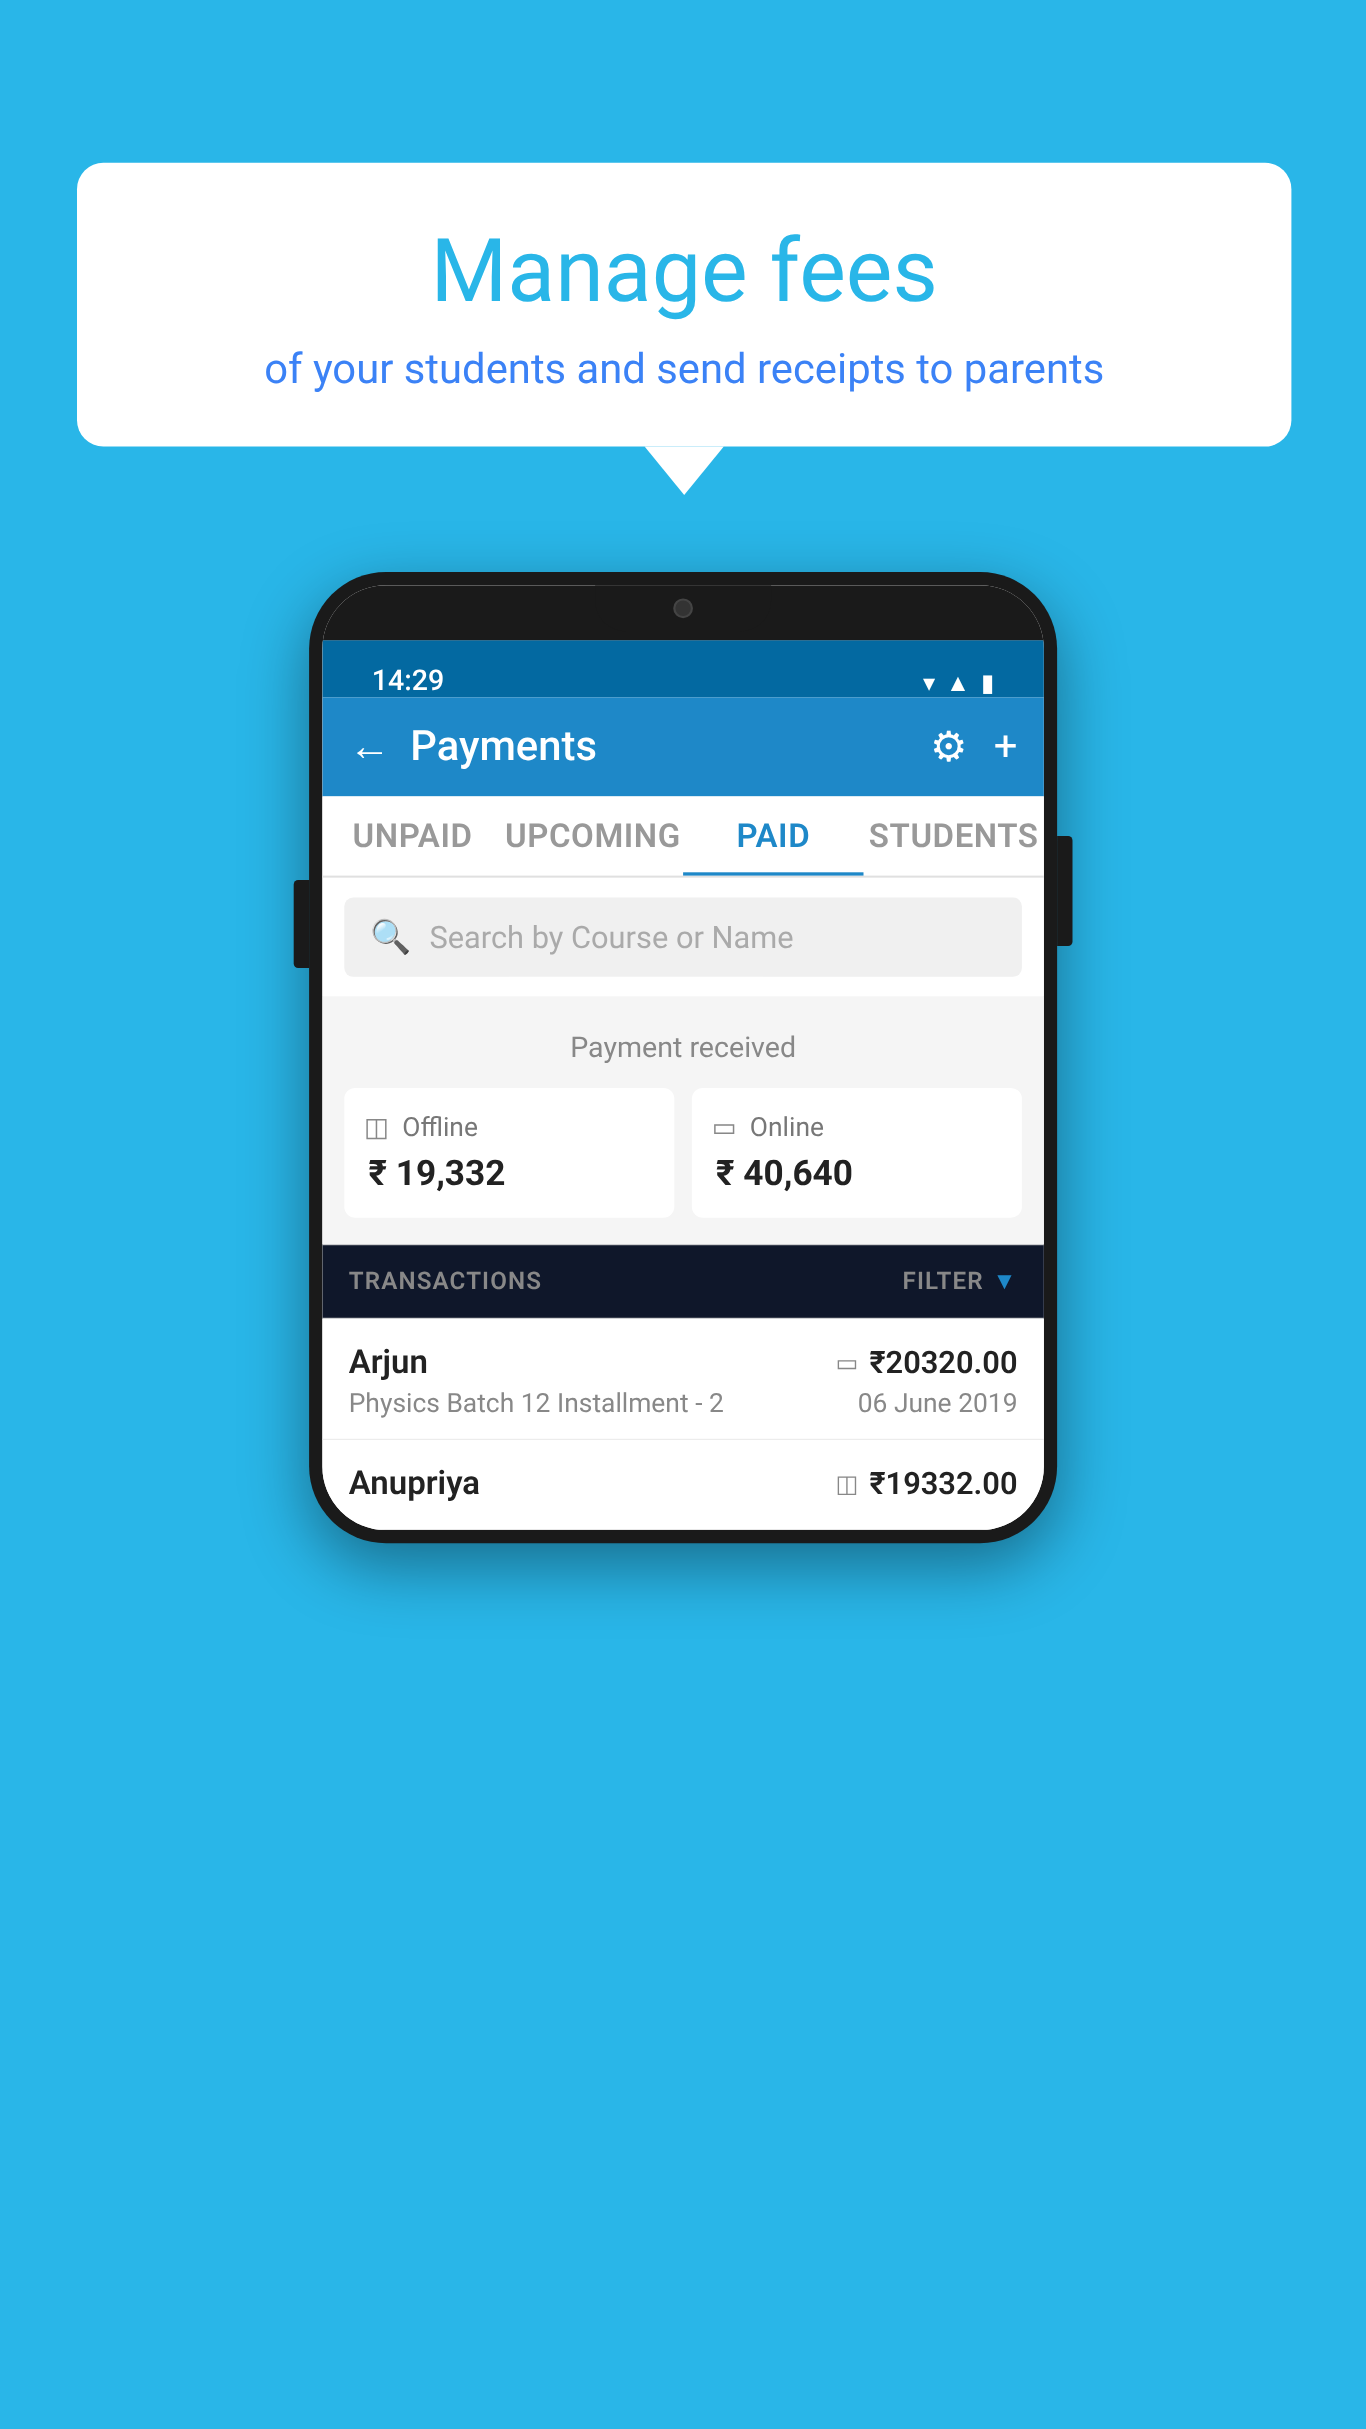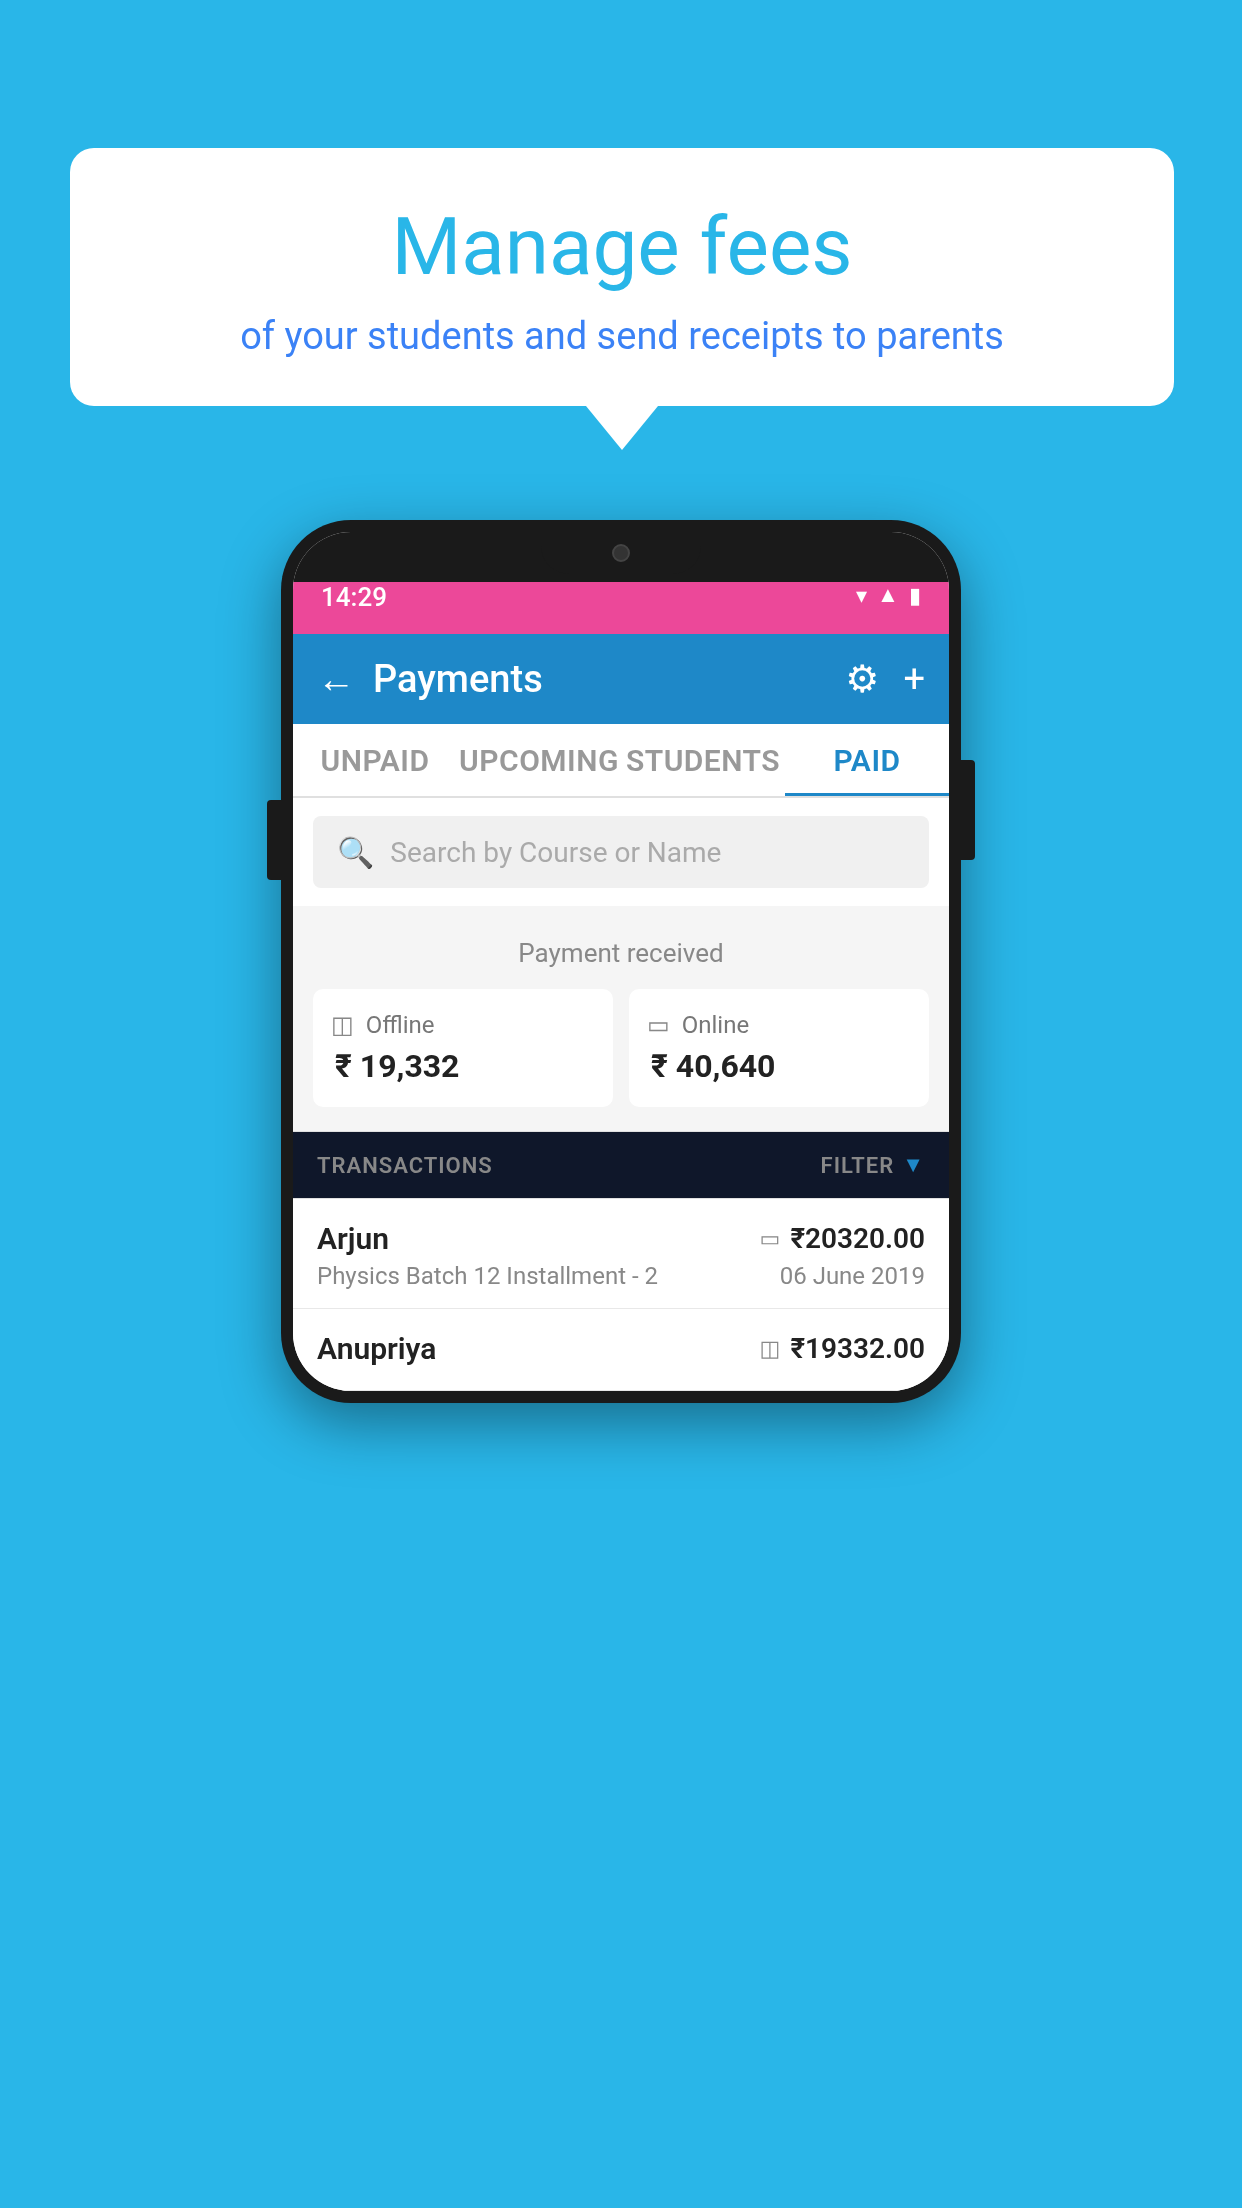--- a/index.html
+++ b/index.html
@@ -119,26 +119,26 @@
     .camera {
       width: 18px;
       height: 18px;
       background: #333;
       border-radius: 50%;
       border: 2px solid #444;
     }
 
     
     .status-bar {
-      background: #ec4899;
+      background: #0369a1;
       height: 52px;
       display: flex;
-      align-items: flex-start;
+      align-items: flex-end;
       justify-content: space-between;
-      padding: 0 28px;
+      padding: 0 45px;
     }
     .status-time {
       color: white;
       font-size: 26px;
       font-weight: 500;
     }
     .status-icons {
       display: flex;
       align-items: center;
       gap: 10px;
@@ -398,25 +398,25 @@
         </div>
       </div>
 
       <div class="tabs">
         <div class="tab">
           <span>UNPAID</span>
         </div>
         <div class="tab">
           <span>UPCOMING</span>
         </div>
+        <div class="tab active">
+          <span>PAID</span>
+        </div>
         <div class="tab">
           <span>STUDENTS</span>
-        </div>
-        <div class="tab active">
-          <span>PAID</span>
         </div>
       </div>
 
       <div class="search-container">
         <div class="search-bar">
           <span class="search-icon-wrap">🔍</span>
           <span class="search-placeholder">Search by Course or Name</span>
         </div>
       </div>
 

